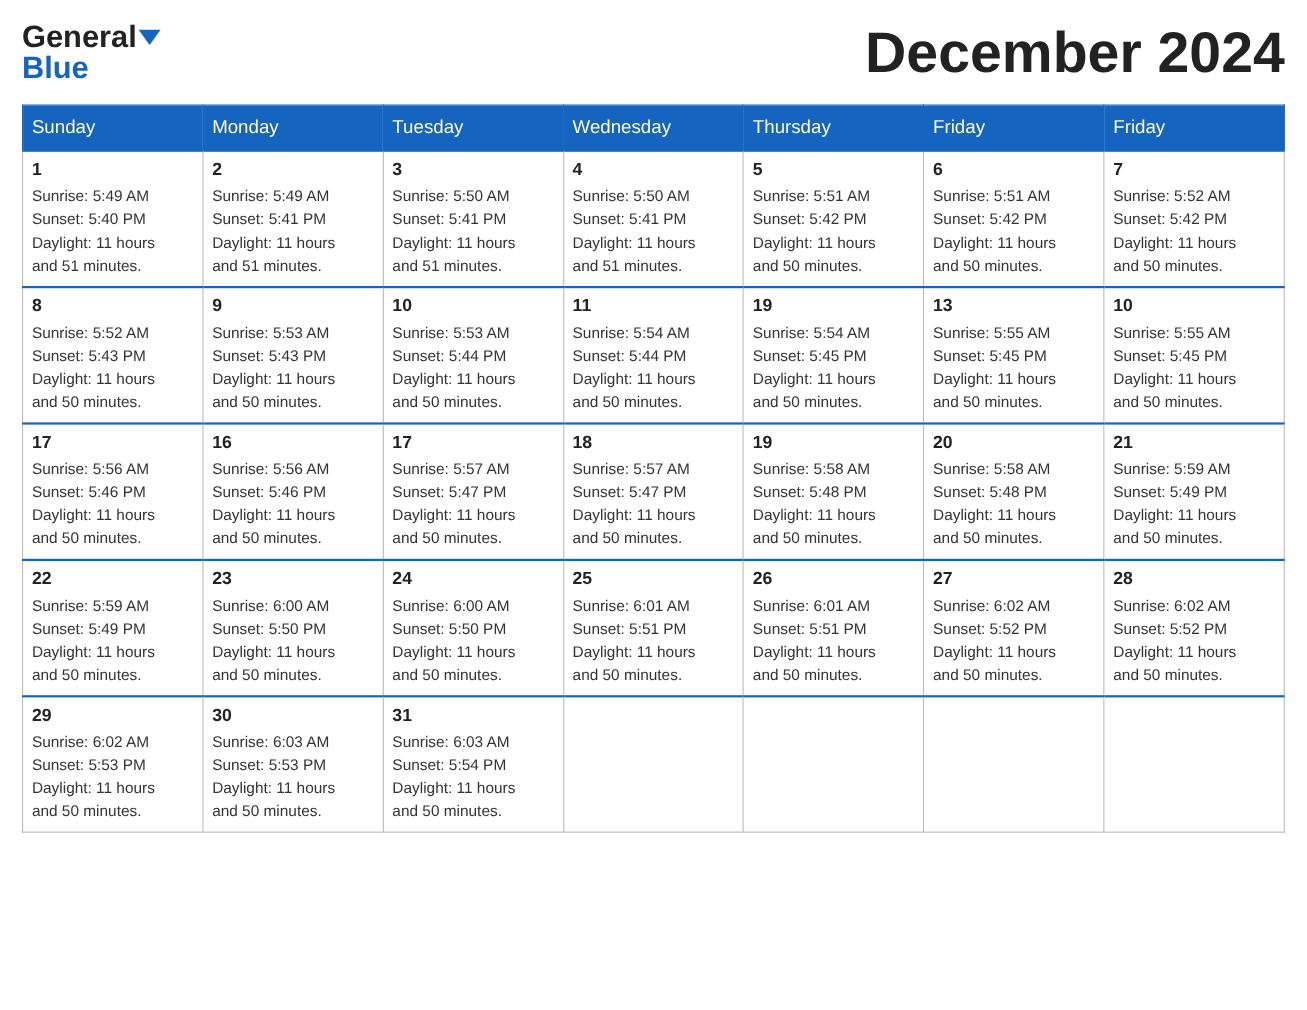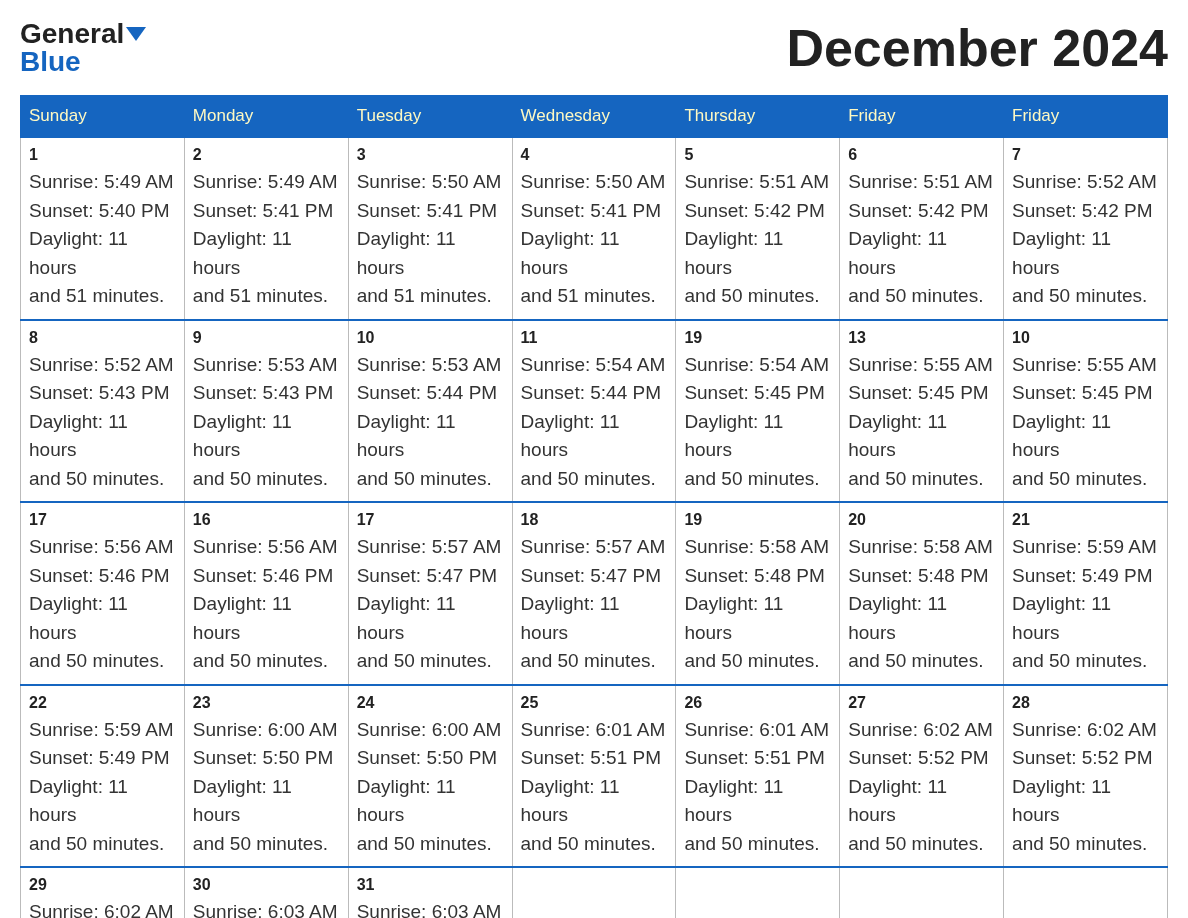--- a/index.html
+++ b/index.html
@@ -83,21 +83,21 @@
       background: #fff;
     }
     .day-number {
       font-size: 16px;
       font-weight: bold;
       margin-bottom: 4px;
       color: #222;
     }
     .day-info {
       color: #333;
-      font-size: 19px;
+      font-size: 14px;
       line-height: 1.5;
     }
     .empty-cell {
       background: #fff;
     }
     tr.week-row td {
       border-top: 2px solid #1565c0;
     }
   </style>
 </head>

